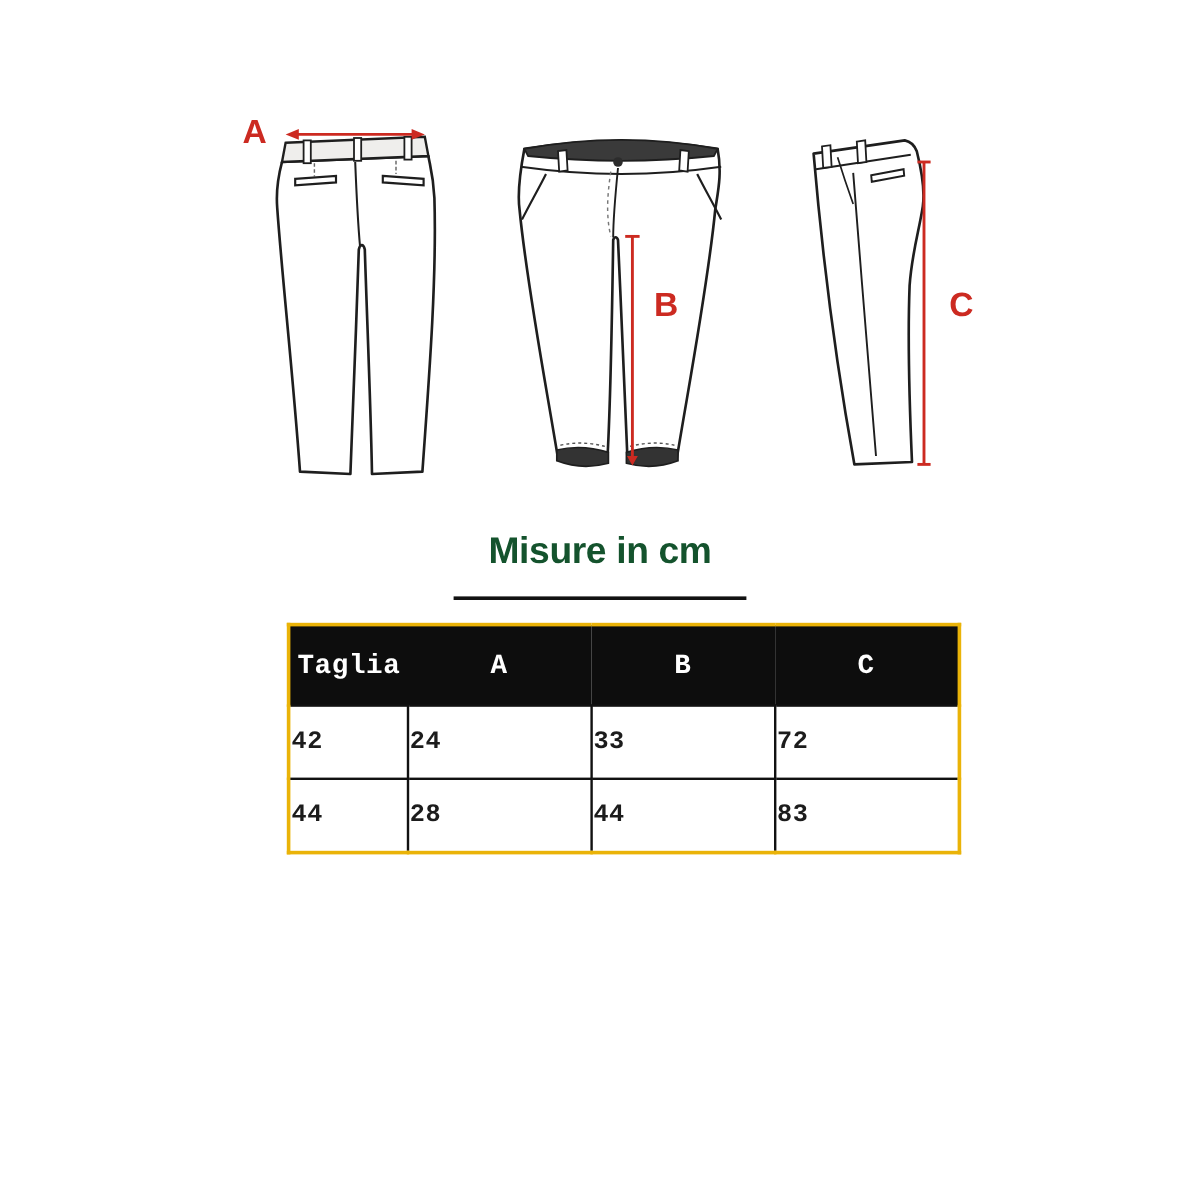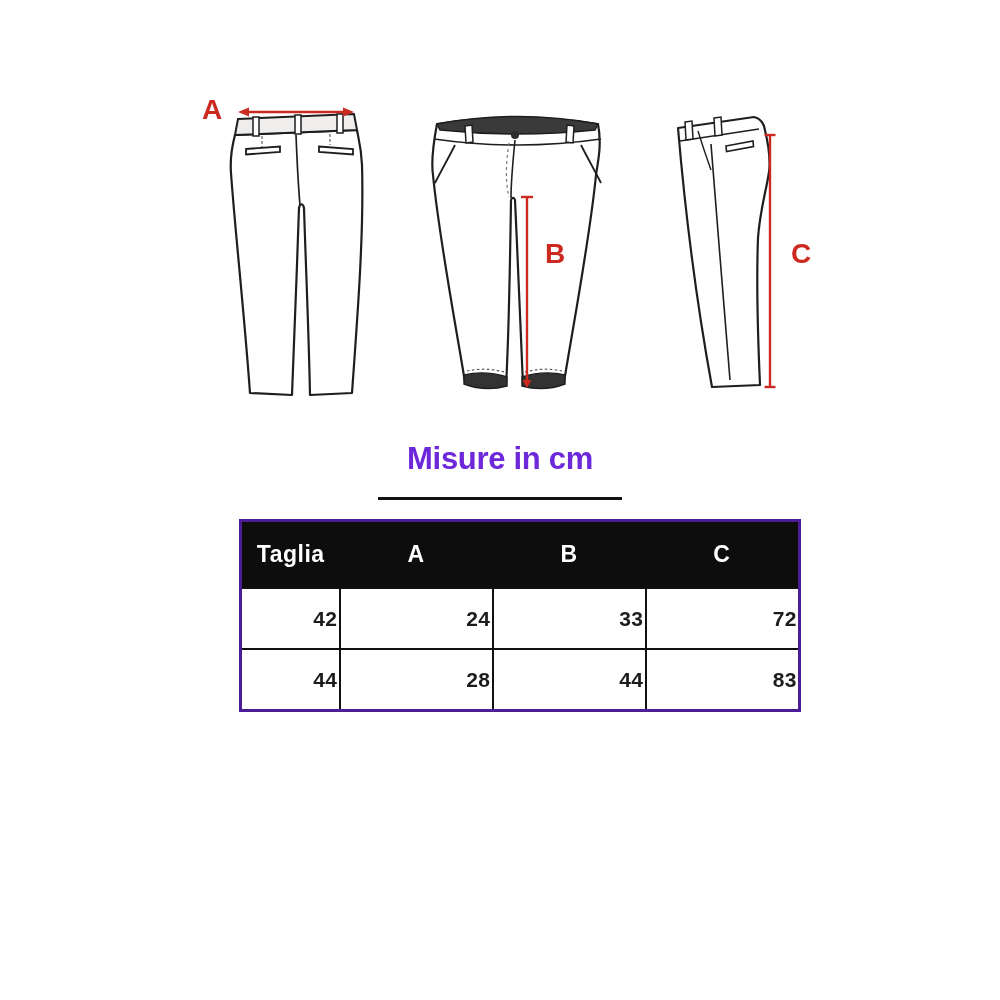--- a/index.html
+++ b/index.html
@@ -8,37 +8,38 @@
     font-family:"Liberation Sans",sans-serif;overflow:hidden;
   }
   .stage{position:absolute;inset:0;}
   .drawing{position:absolute;}
   .meas-label{
     position:absolute;color:#cc2a21;font-weight:bold;font-size:28px;
     line-height:1;letter-spacing:.5px;
   }
   .chart-title{
     position:absolute;top:441px;left:0;width:1000px;text-align:center;
-    font-size:31px;font-weight:bold;color:#6d28d9;letter-spacing:-.3px;
+    font-size:31px;font-weight:bold;color:#14532d;letter-spacing:-.3px;
   }
   .title-underline{
     position:absolute;top:497px;left:378px;width:244px;height:3px;background:#121212;
   }
   .table-wrap{position:absolute;top:519px;left:239px;}
   table.size-table{
     border-collapse:collapse;table-layout:fixed;width:559px;
-    border:3px solid #4c1d95;
+    border:3px solid #eab308;
+    font-family:Liberation Mono, monospace;
   }
   table.size-table th{
     background:#0d0d0d;color:#ffffff;height:63px;font-size:23px;font-weight:bold;
     text-align:center;vertical-align:middle;border:0;letter-spacing:.5px;
   }
   table.size-table td{
     height:57px;background:#ffffff;color:#1c1c1c;font-size:21px;font-weight:bold;
-    text-align:right;vertical-align:middle;border:2px solid #111111;letter-spacing:.5px;
+    text-align:left;vertical-align:middle;border:2px solid #111111;letter-spacing:.5px;
   }
 </style>
 </head>
 <body>
 
 <div class="stage">
 
   <div class="meas-label" style="left:202px;top:96px;">A</div>
 
   <svg class="drawing" style="left:200px;top:95px;" width="200" height="310" viewBox="0 0 200 310">

